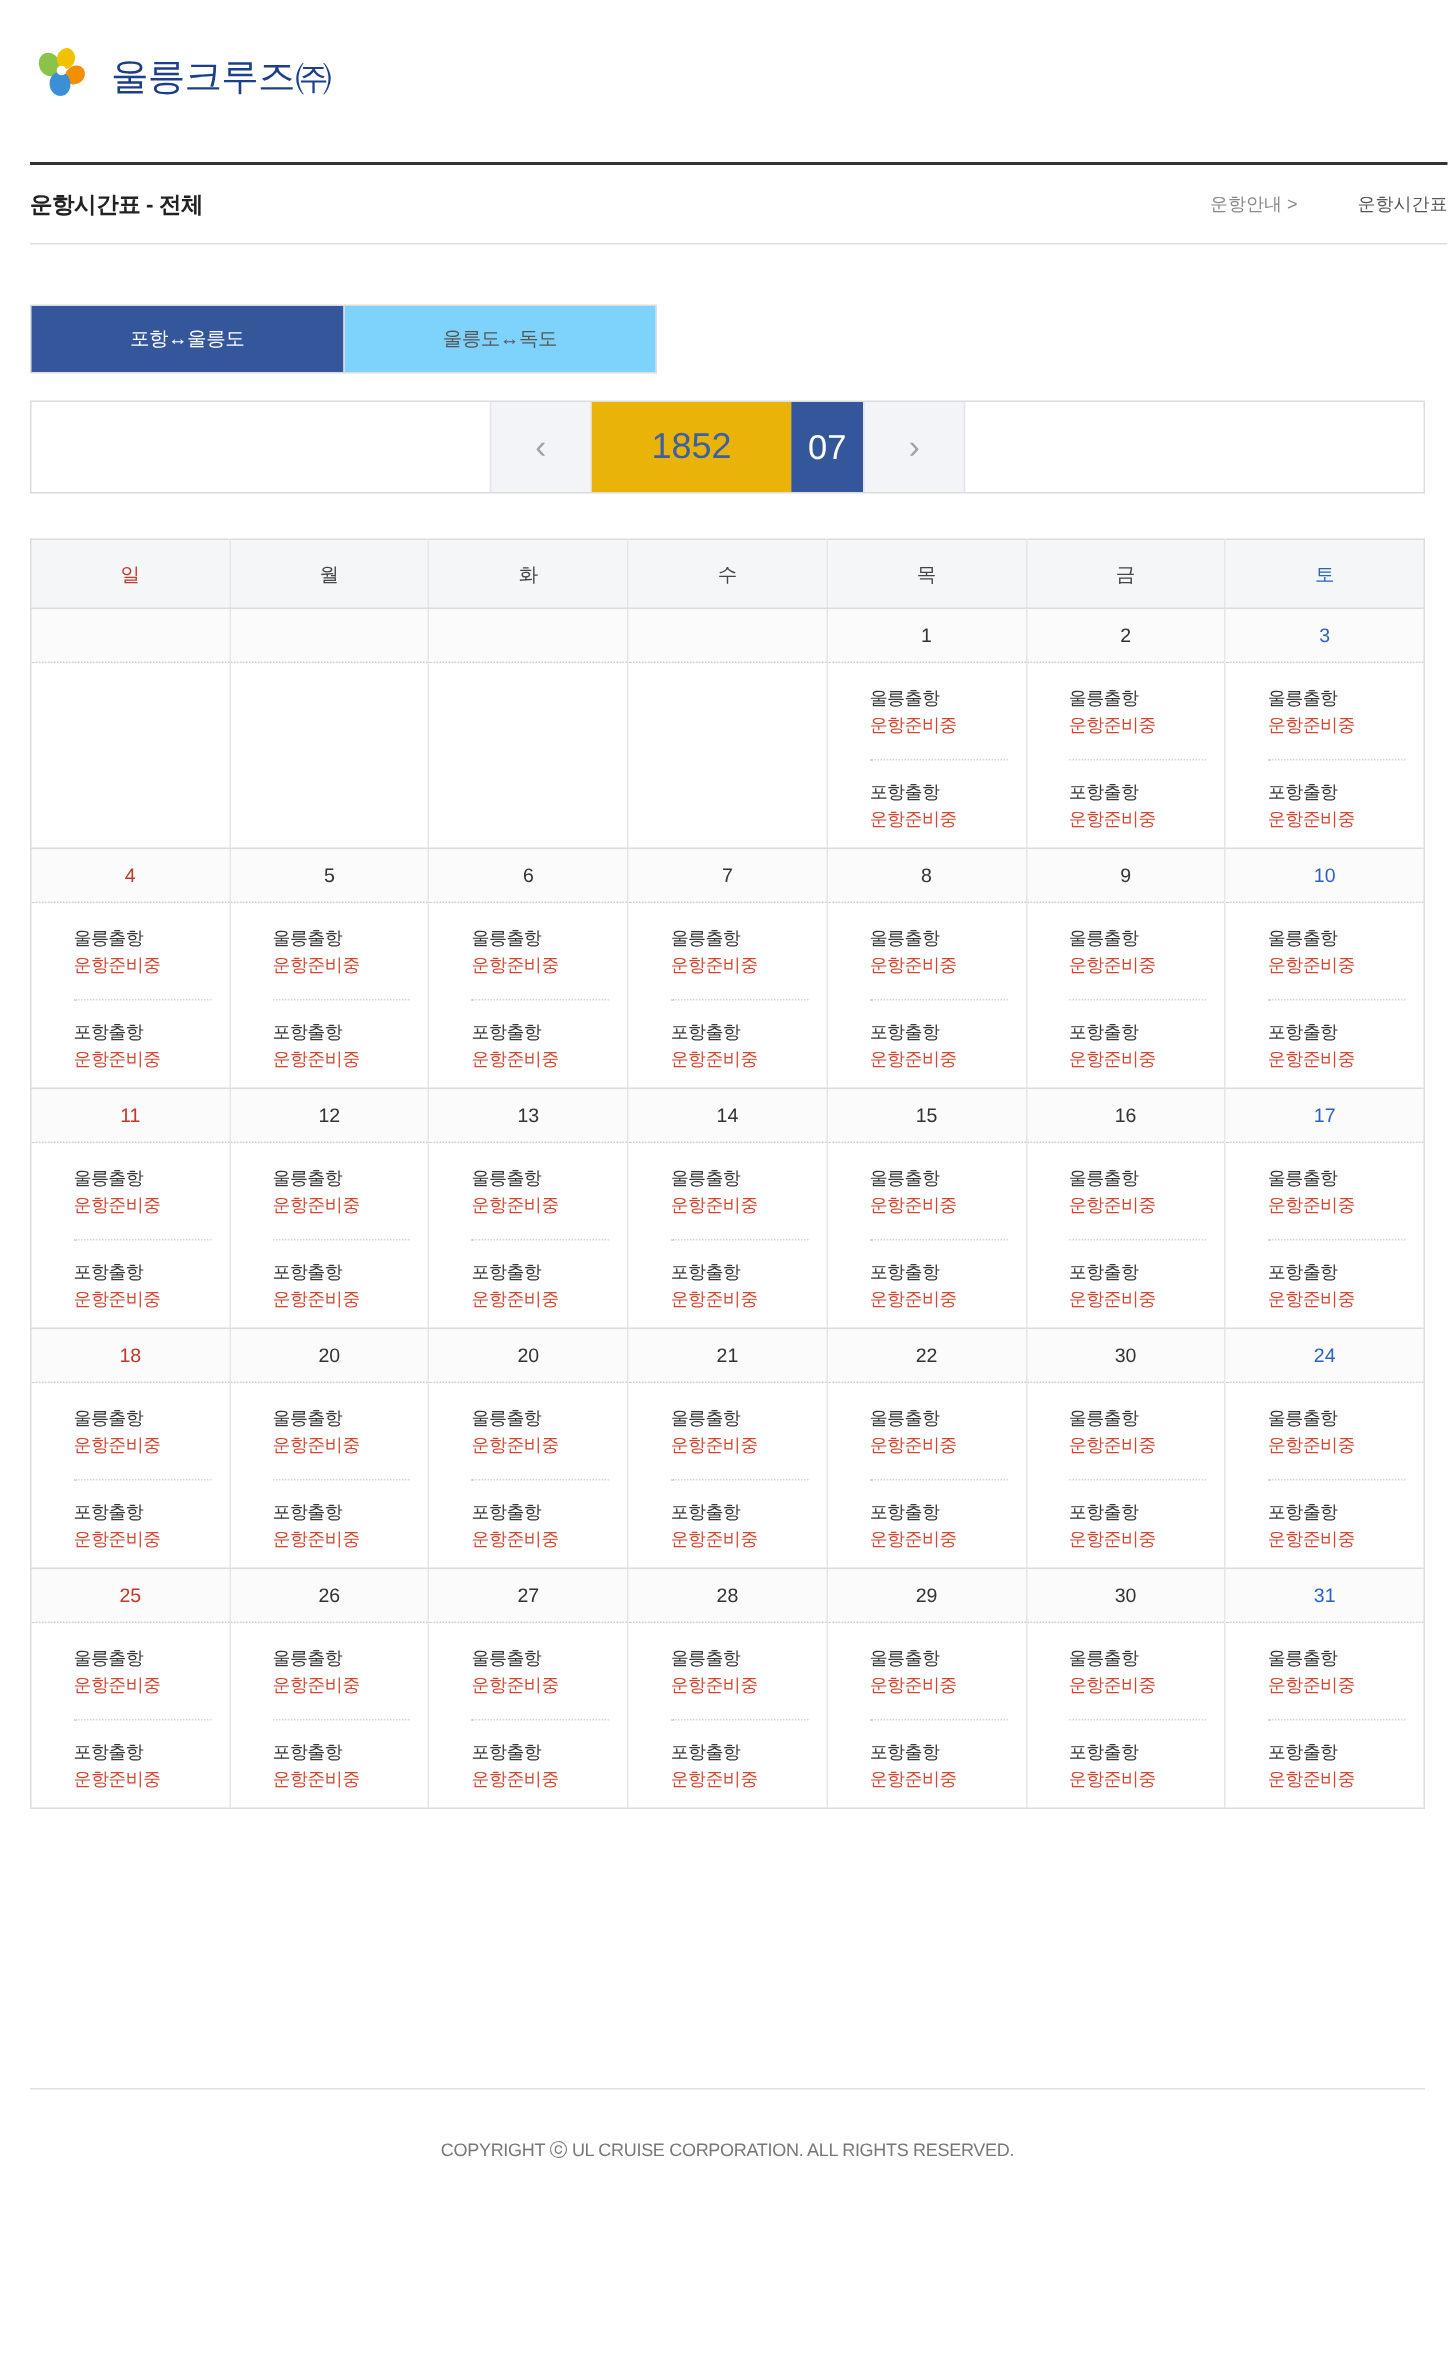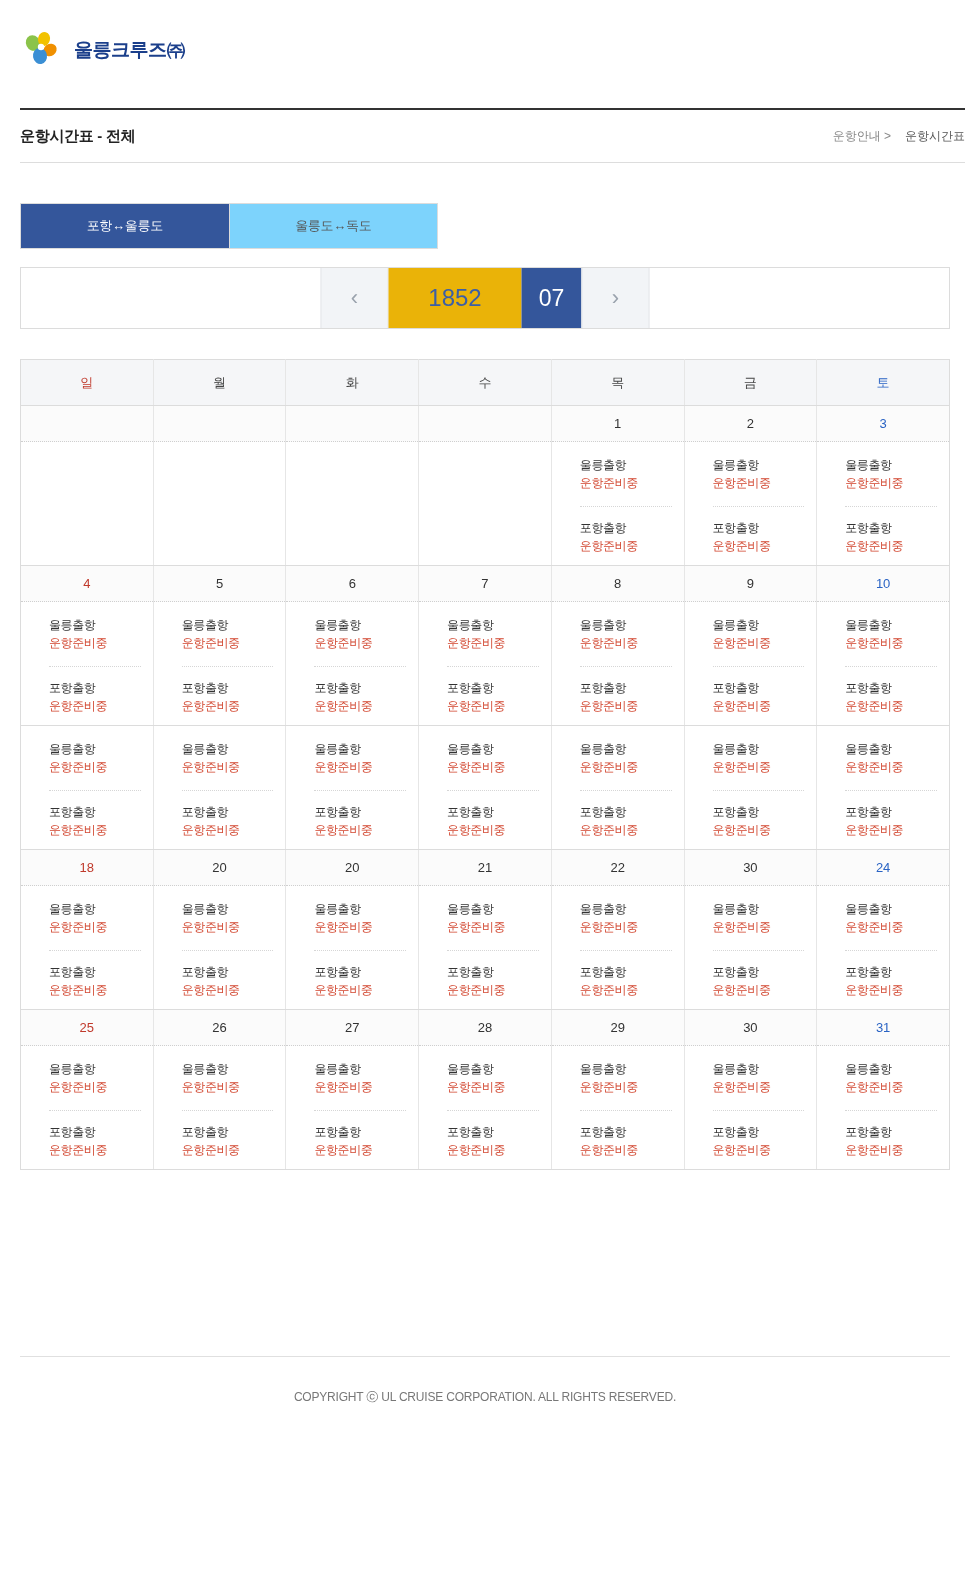--- a/index.html
+++ b/index.html
@@ -33,22 +33,22 @@
     gap: 12px;
     text-decoration: none;
   }
   .logo-mark {
     width: 40px;
     height: 40px;
     position: relative;
     flex: 0 0 40px;
   }
   .logo-text {
-    font-size: 19px;
-    font-weight: bold;
+    font-size: 25px;
+    font-weight: normal;
     color: #1b3f8b;
     letter-spacing: -0.5px;
     white-space: nowrap;
   }
 
   
   .title-bar {
     margin: 8px 5px 0 20px;
     border-top: 2px solid #333;
     border-bottom: 1px solid #ddd;
@@ -61,21 +61,21 @@
     font-size: 15px;
     color: #222;
     font-weight: bold;
     letter-spacing: -0.3px;
   }
   .breadcrumb {
     font-size: 12px;
     color: #888;
     display: flex;
     align-items: center;
-    gap: 14px;
+    gap: 40px;
   }
   .breadcrumb .crumb-last { color: #555; }
 
   
   .tabs {
     margin: 40px 20px 0 20px;
     display: flex;
     border: 1px solid #dcdcdc;
     width: 418px;
   }
@@ -131,21 +131,21 @@
   .nav-year {
     width: 133px;
     display: flex;
     align-items: center;
     justify-content: center;
     background: #eab308;
     color: #3c5fa6;
     font-size: 24px;
   }
   .nav-month {
-    width: 60px;
+    width: 48px;
     display: flex;
     align-items: center;
     justify-content: center;
     background: #34569b;
     color: #fff;
     font-size: 23px;
     cursor: pointer;
   }
 
   
@@ -413,20 +413,29 @@
               <div class="route">울릉출항</div>
               <div class="status">운항준비중</div>
             </div>
             <div class="sep"></div>
             <div class="sched">
               <div class="route">포항출항</div>
               <div class="status">운항준비중</div>
             </div>
           </td>
         </tr>
+        <tr class="daynum-row">
+          <td class="sun">11</td>
+          <td>12</td>
+          <td>13</td>
+          <td>14</td>
+          <td>15</td>
+          <td>16</td>
+          <td class="sat">17</td>
+        </tr>
         <tr class="body-row">
           <td>
             <div class="sched">
               <div class="route">울릉출항</div>
               <div class="status">운항준비중</div>
             </div>
             <div class="sep"></div>
             <div class="sched">
               <div class="route">포항출항</div>
               <div class="status">운항준비중</div>

